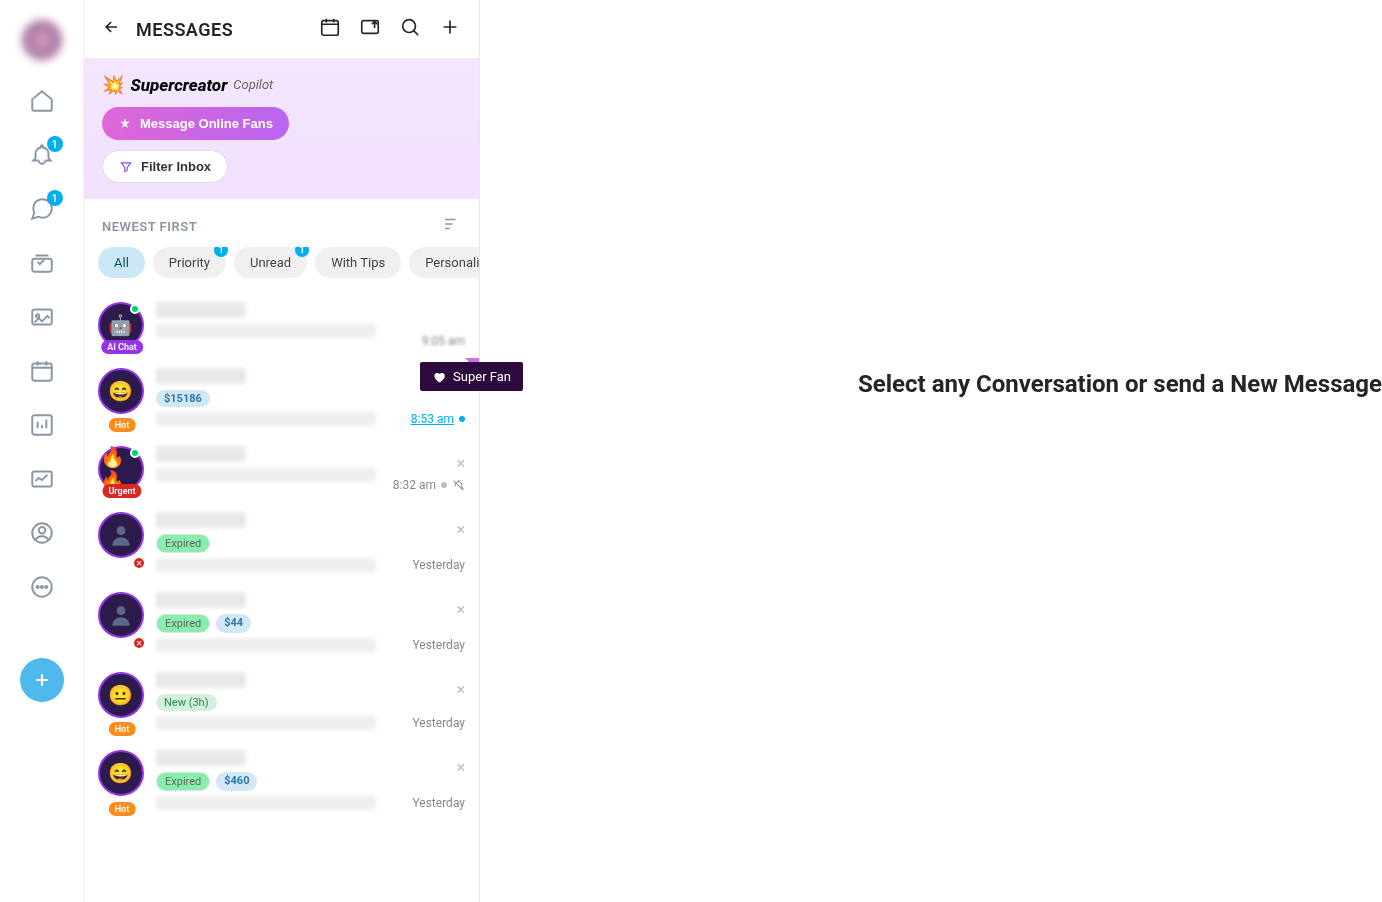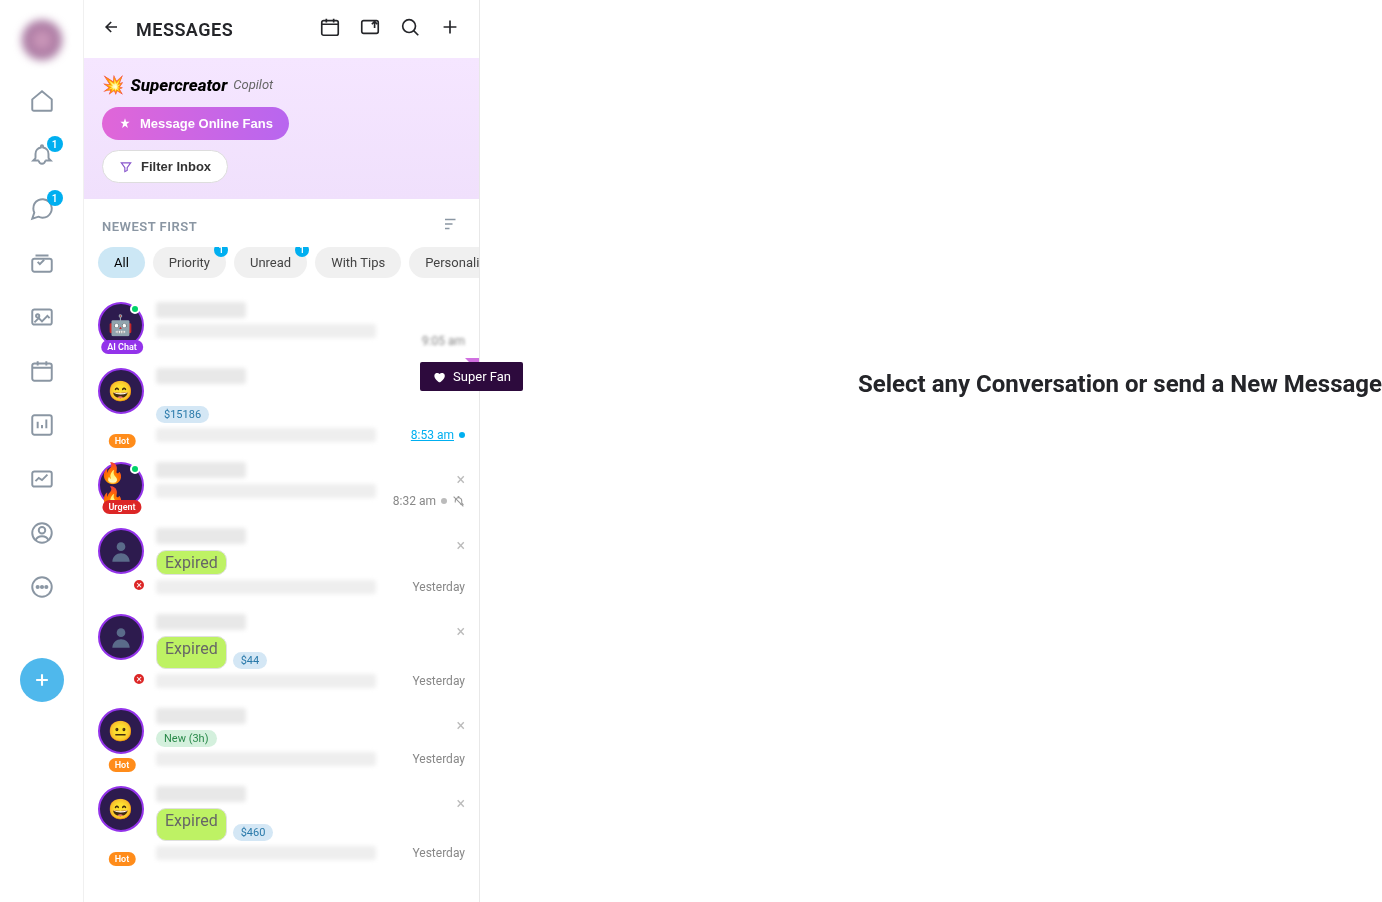--- a/index.html
+++ b/index.html
@@ -32,39 +32,39 @@
 .msg-online-btn svg { width: 14px; height: 14px; fill: #fff; }
 .filter-btn { background: #fff; border: 1px solid #ddd; border-radius: 18px; padding: 8px 16px; font-size: 13px; font-weight: 600; color: #333; display: inline-flex; align-items: center; gap: 8px; cursor: pointer; margin-top: 10px; }
 .filter-btn svg { width: 14px; height: 14px; stroke: #8855cc; stroke-width: 2; fill: none; }
 
 .sort-row { display: flex; align-items: center; justify-content: space-between; padding: 16px 18px 10px; }
 .sort-label { font-size: 13px; font-weight: 600; color: #8a96a3; letter-spacing: 0.5px; }
 .sort-icon svg { width: 20px; height: 18px; stroke: #8a96a3; stroke-width: 2; }
 
 .filter-chips { display: flex; gap: 8px; padding: 0 14px 14px; overflow-x: hidden; }
 .chip { background: #f0f0f0; border-radius: 20px; padding: 8px 16px; font-size: 13px; color: #444; cursor: pointer; position: relative; white-space: nowrap; flex-shrink: 0; }
-.chip.active { background: #cce7f5; color: #000000; text-align: right; }
+.chip.active { background: #cce7f5; color: #0c4a6e; text-align: right; }
 .chip-badge { position: absolute; top: -4px; right: -2px; background: #00aff0; color: #fff; font-size: 9px; font-weight: 600; width: 14px; height: 14px; border-radius: 50%; display: flex; align-items: center; justify-content: center; }
 
 .convo-list { flex: 1; overflow-y: auto; }
 .convo { display: flex; padding: 10px 14px; gap: 10px; position: relative; cursor: pointer; }
 .avatar-wrap { position: relative; width: 48px; flex-shrink: 0; }
 .convo-avatar { width: 46px; height: 46px; border-radius: 50%; border: 2.5px solid #9333ea; background: #2d1b4e; display: flex; align-items: center; justify-content: center; font-size: 20px; position: relative; }
 .avatar-online { position: absolute; top: 0; right: 2px; width: 10px; height: 10px; background: #00d26a; border: 2px solid #fff; border-radius: 50%; }
 .avatar-fallback { width: 26px; height: 26px; }
 .avatar-tag { position: absolute; bottom: -6px; left: 50%; transform: translateX(-50%); font-size: 9px; font-weight: 600; color: #fff; padding: 2px 6px; border-radius: 8px; white-space: nowrap; }
 .tag-aichat { background: #9333ea; }
 .tag-hot { background: #ff8c1a; }
 .tag-urgent { background: #dc2626; }
 .avatar-x { position: absolute; bottom: 2px; right: 0; width: 14px; height: 14px; background: #dc2626; border: 2px solid #fff; border-radius: 50%; display: flex; align-items: center; justify-content: center; color: #fff; font-size: 8px; }
 .convo-body { flex: 1; min-width: 0; }
 .convo-name { height: 16px; margin-bottom: 6px; background: #e8e8e8; border-radius: 3px; width: 90px; filter: blur(2px); }
 .convo-tags { display: flex; gap: 6px; margin-bottom: 5px; }
-.money-tag { background: #d4e7f5; color: #2a7aaa; font-size: 11px; font-weight: 400; padding: 2px 8px; border-radius: 10px; margin-top: 16px; }
-.status-tag { background: #bef264; color: #666; font-size: 16px; padding: 2px 8px; border-radius: 10px; border: 1px solid #e0e0e0; }
+.money-tag { background: #d4e7f5; color: #2a7aaa; font-size: 11px; font-weight: 700; padding: 2px 8px; border-radius: 10px; }
+.status-tag { background: #86efac; color: #666; font-size: 11px; padding: 2px 8px; border-radius: 10px; border: 1px solid #e0e0e0; }
 .new-tag { background: #d4f0dd; color: #2a8a4a; font-size: 11px; padding: 2px 8px; border-radius: 10px; }
 .convo-preview { height: 14px; background: #eee; border-radius: 3px; width: 220px; filter: blur(2px); }
 .convo-time { position: absolute; right: 14px; bottom: 10px; font-size: 12px; color: #888; display: flex; align-items: center; gap: 5px; }
 .time-blue { color: #00aff0; text-decoration: underline; }
 .time-dot { width: 6px; height: 6px; background: #00aff0; border-radius: 50%; }
 .convo-close { position: absolute; right: 14px; top: 18px; color: #bbb; cursor: pointer; font-size: 16px; }
 .mute-icon { width: 13px; height: 13px; }
 .corner-tri { position: absolute; top: 0; right: 0; width: 0; height: 0; border-left: 14px solid transparent; border-top: 14px solid #d070e0; }
 
 .superfan-tooltip { position: absolute; right: -44px; top: 362px; background: #2d0a3d; color: #fff; padding: 7px 12px; font-size: 13px; display: flex; align-items: center; gap: 7px; border-radius: 2px; z-index: 10; }

